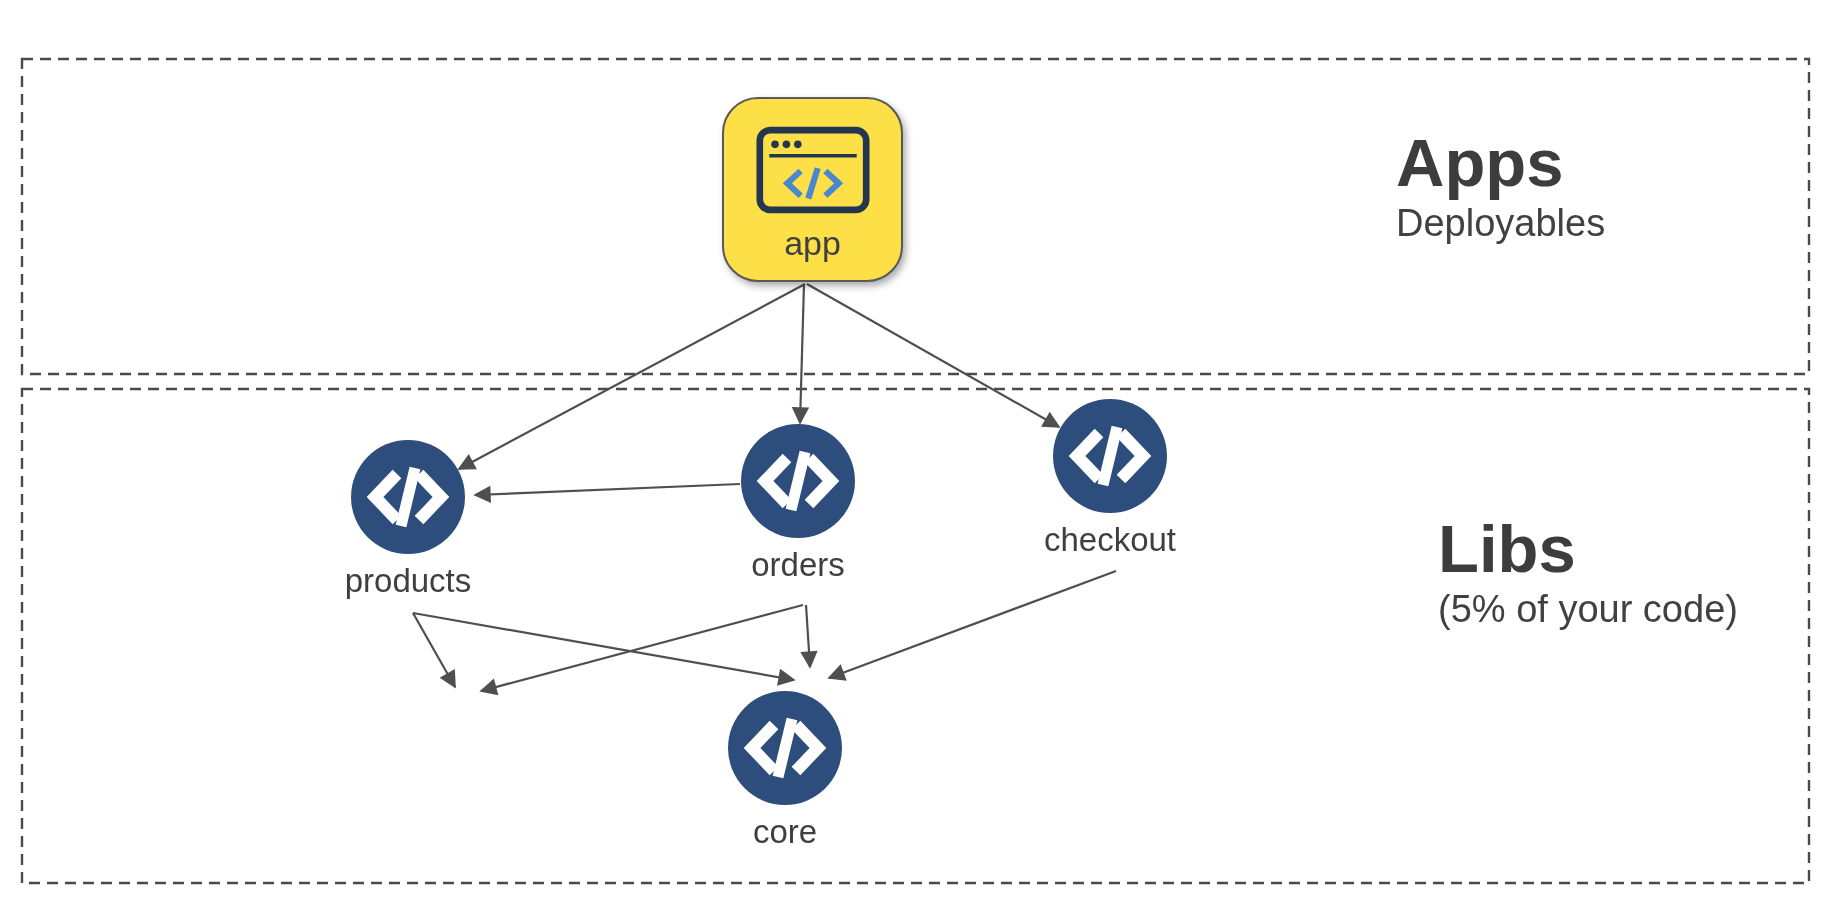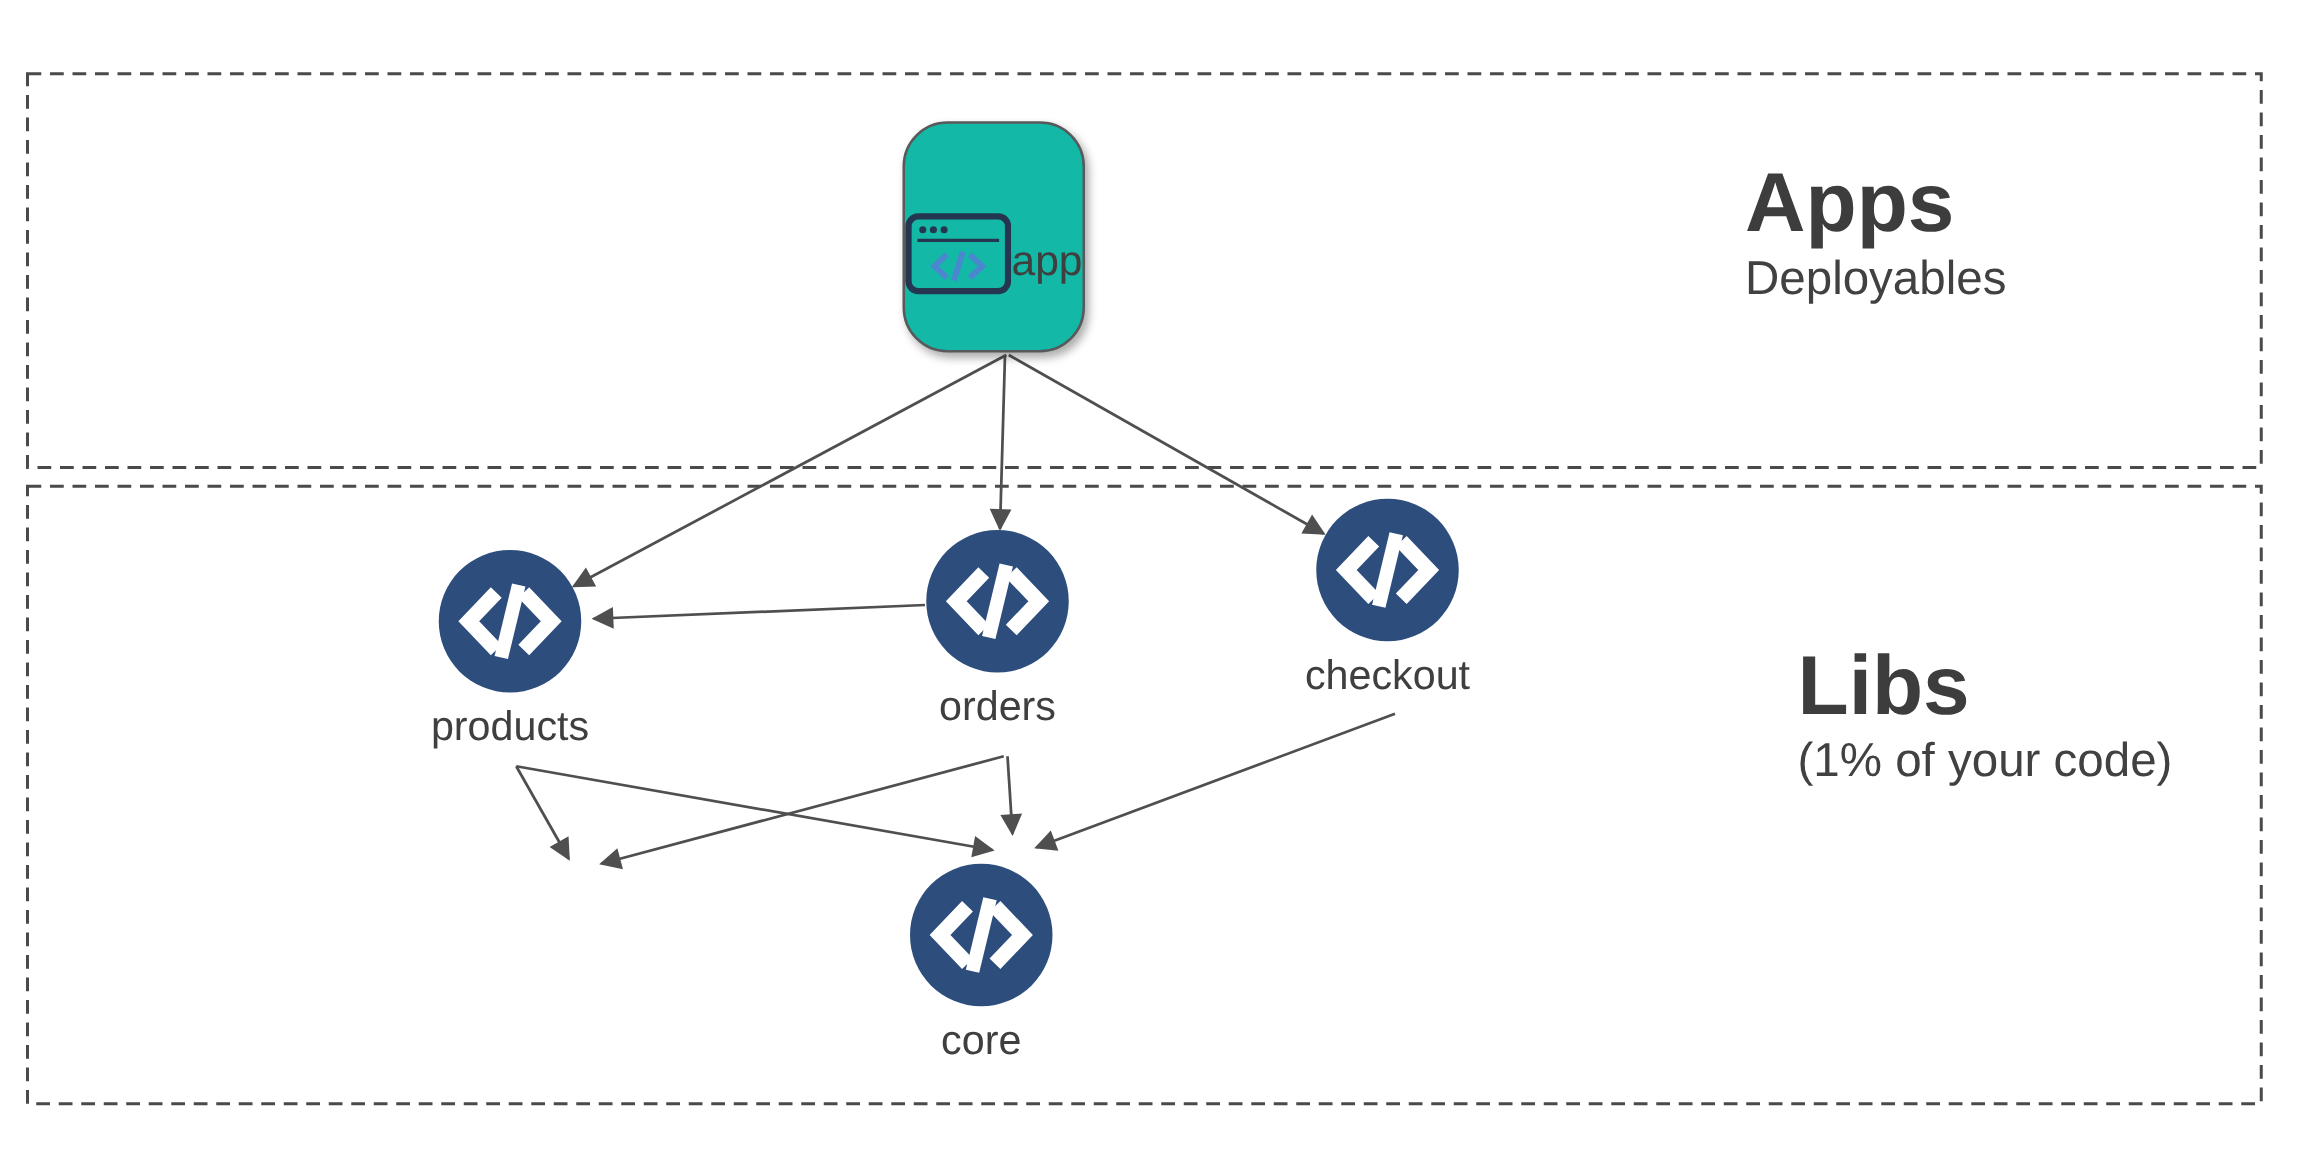--- a/index.html
+++ b/index.html
@@ -35,27 +35,27 @@
     color: #414141;
     text-align: center;
   }
   .section-label.apps { left: 1396px; top: 128px; }
   .section-label.libs { left: 1438px; top: 514px; }
 
   
   .app-node {
     position: absolute;
     left: 722px; top: 97px;
-    width: 146px; height: 185px;
-    background: #14b8a6;
+    width: 181px; height: 185px;
+    background: #fde047;
     border: 2.5px solid #58595b;
     border-radius: 36px;
     box-shadow: 3px 4px 7px rgba(40,40,40,0.38);
     display: flex;
-    flex-direction: row;
+    flex-direction: column;
     align-items: center;
     box-sizing: border-box;
     padding-top: 27px;
   }
   .app-node .app-label {
     margin-top: 12px;
     font-size: 34px;
     color: #3f3f3f;
     line-height: 1;
   }
@@ -114,21 +114,21 @@
       <line x1="1116" y1="571" x2="829" y2="678" marker-end="url(#arrow)"></line>
     </g>
   </svg>
 
   <div class="section-label apps">
     <p class="title">Apps</p>
     <p class="subtitle">Deployables</p>
   </div>
   <div class="section-label libs">
     <p class="title">Libs</p>
-    <p class="subtitle">(1% of your code)</p>
+    <p class="subtitle">(5% of your code)</p>
   </div>
 
   <div class="app-node">
     <svg width="114" height="88" viewBox="0 0 120 92">
       <rect x="4" y="4" width="112" height="84" rx="11" fill="none" stroke="#253750" stroke-width="7"></rect>
       <circle cx="20" cy="19" r="4" fill="#253750"></circle>
       <circle cx="32" cy="19" r="4" fill="#253750"></circle>
       <circle cx="44" cy="19" r="4" fill="#253750"></circle>
       <line x1="14" y1="31" x2="106" y2="31" stroke="#253750" stroke-width="3.5"></line>
       <g stroke="#4a87cf" stroke-width="6.5" fill="none" stroke-linejoin="miter">

